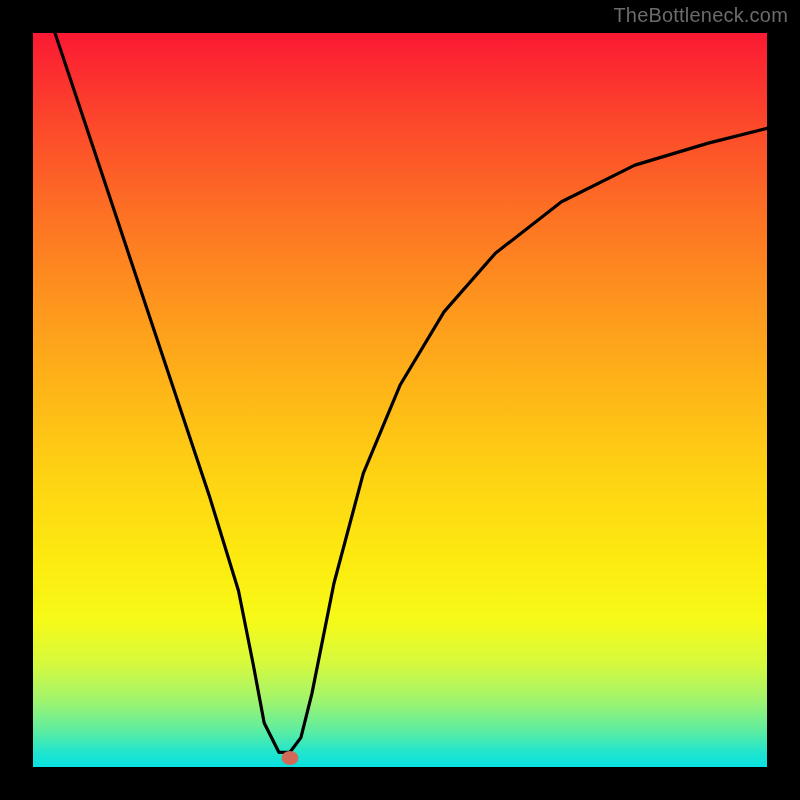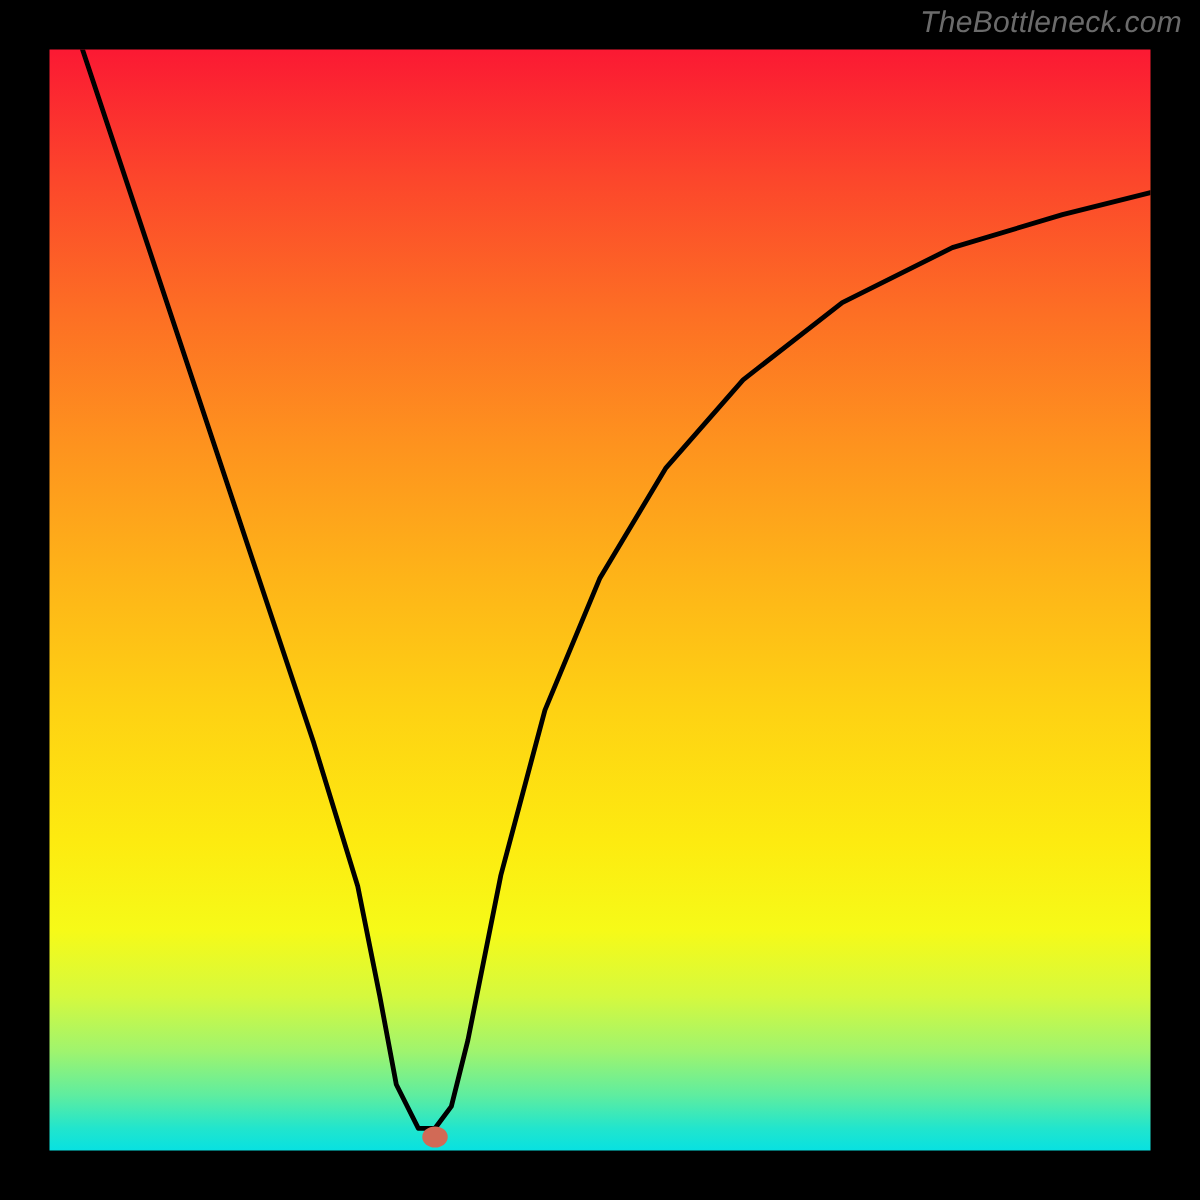--- a/index.html
+++ b/index.html
@@ -17,21 +17,20 @@
     background: #000;
   }
   .watermark {
     position: absolute;
     top: 4px;
     right: 12px;
     color: #6b6b6b;
     font-size: 20px;
     font-weight: 500;
     letter-spacing: 0.2px;
-    font-style: italic;
   }
   .plot-area {
     position: absolute;
     left: 33px;
     top: 33px;
     width: 734px;
     height: 734px;
     background: linear-gradient(to bottom,
       #fb1933 0%,
       #fc472b 12%,

